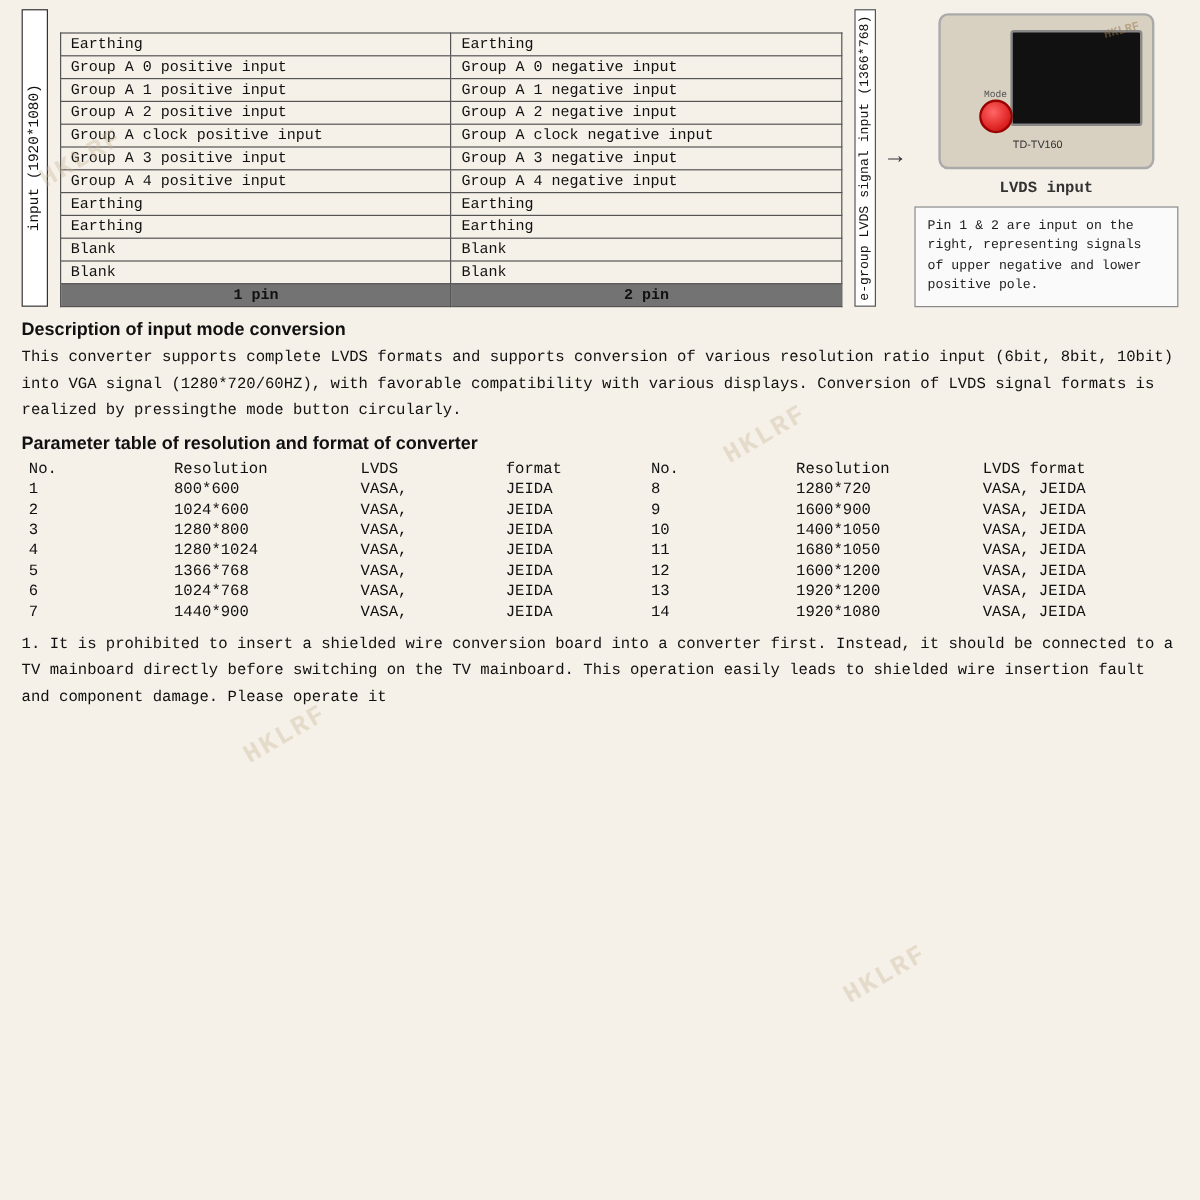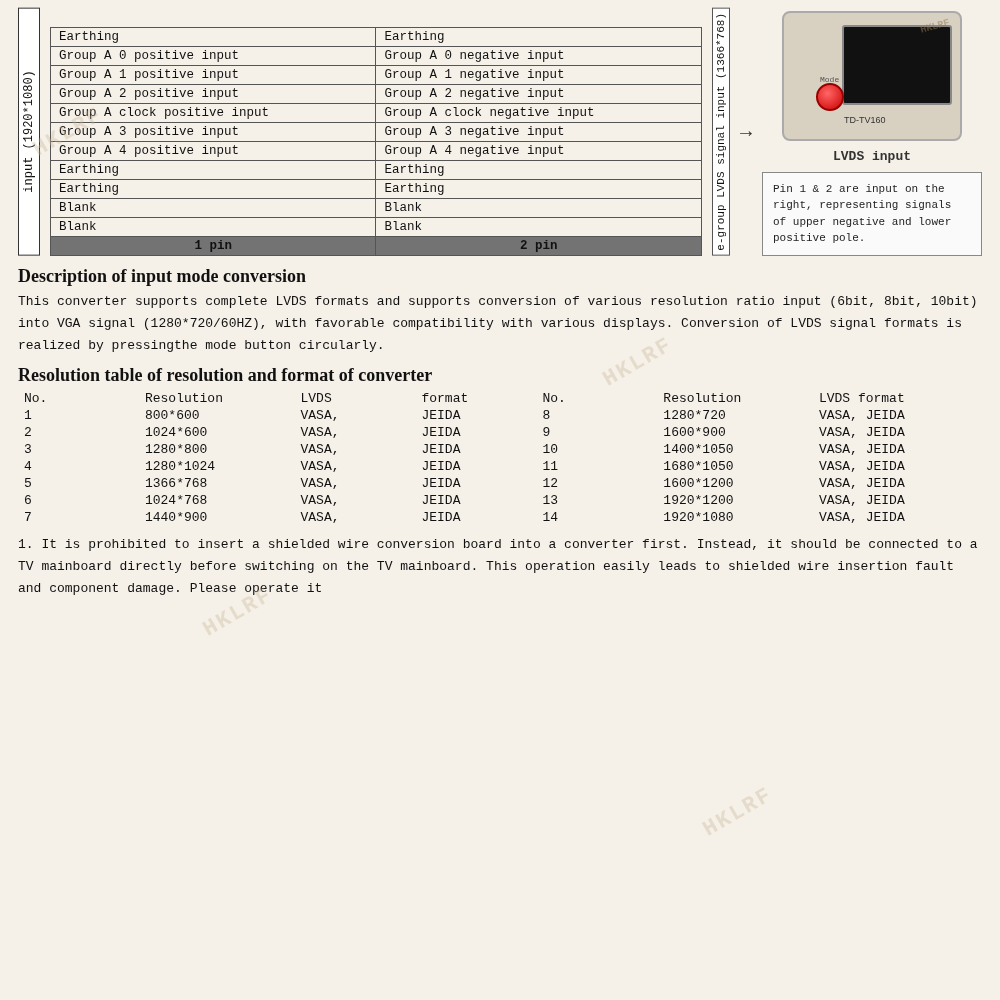--- a/index.html
+++ b/index.html
@@ -171,24 +171,24 @@
     }
 
     .arrow-right {
       font-size: 20px;
       align-self: center;
       color: #333;
     }
 
     
     .section-title {
-      font-size: 18px;
+      font-size: 15px;
       font-weight: bold;
       margin: 8px 0 4px 0;
-      font-family: Liberation Serif, serif;
+      font-family: Liberation Sans, sans-serif;
     }
 
     .section-body {
       font-size: 13px;
       line-height: 1.7;
       margin-bottom: 8px;
       font-family: 'Courier New', Courier, monospace;
     }
 
     
@@ -297,21 +297,21 @@
         <div class="device-label">TD-TV160</div>
       </div>
       <div class="lvds-label">LVDS input</div>
       <div class="note-box">Pin 1 &amp; 2 are input on the right, representing signals of upper negative and lower positive pole.</div>
     </div>
   </div>
 
   <div class="section-title">Description of input mode conversion</div>
   <div class="section-body">This converter supports complete LVDS formats and supports conversion of various resolution ratio input (6bit, 8bit, 10bit) into VGA signal (1280*720/60HZ), with favorable compatibility with various displays. Conversion of LVDS signal formats is realized by pressingthe mode button circularly.</div>
 
-  <div class="section-title">Resolution table of resolution and format of converter</div>
+  <div class="section-title">Parameter table of resolution and format of converter</div>
 
   <table class="param-table">
     <tbody id="param-table-body">
     <tr class="header-row">
           <td>No.</td>
           <td>Resolution</td>
           <td>LVDS</td>
           <td>format</td>
           <td>No.</td>
           <td>Resolution</td>

